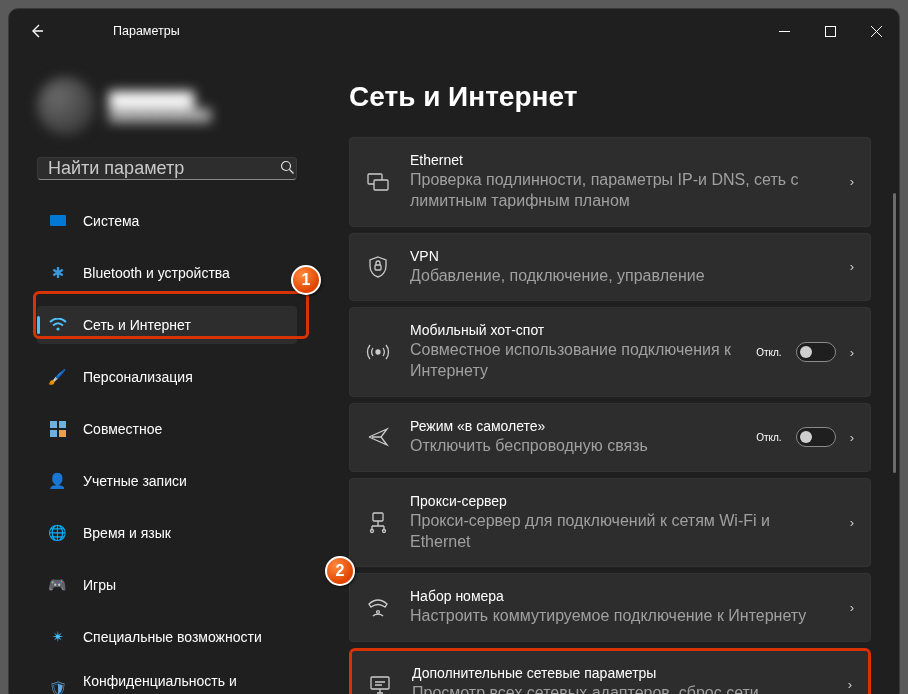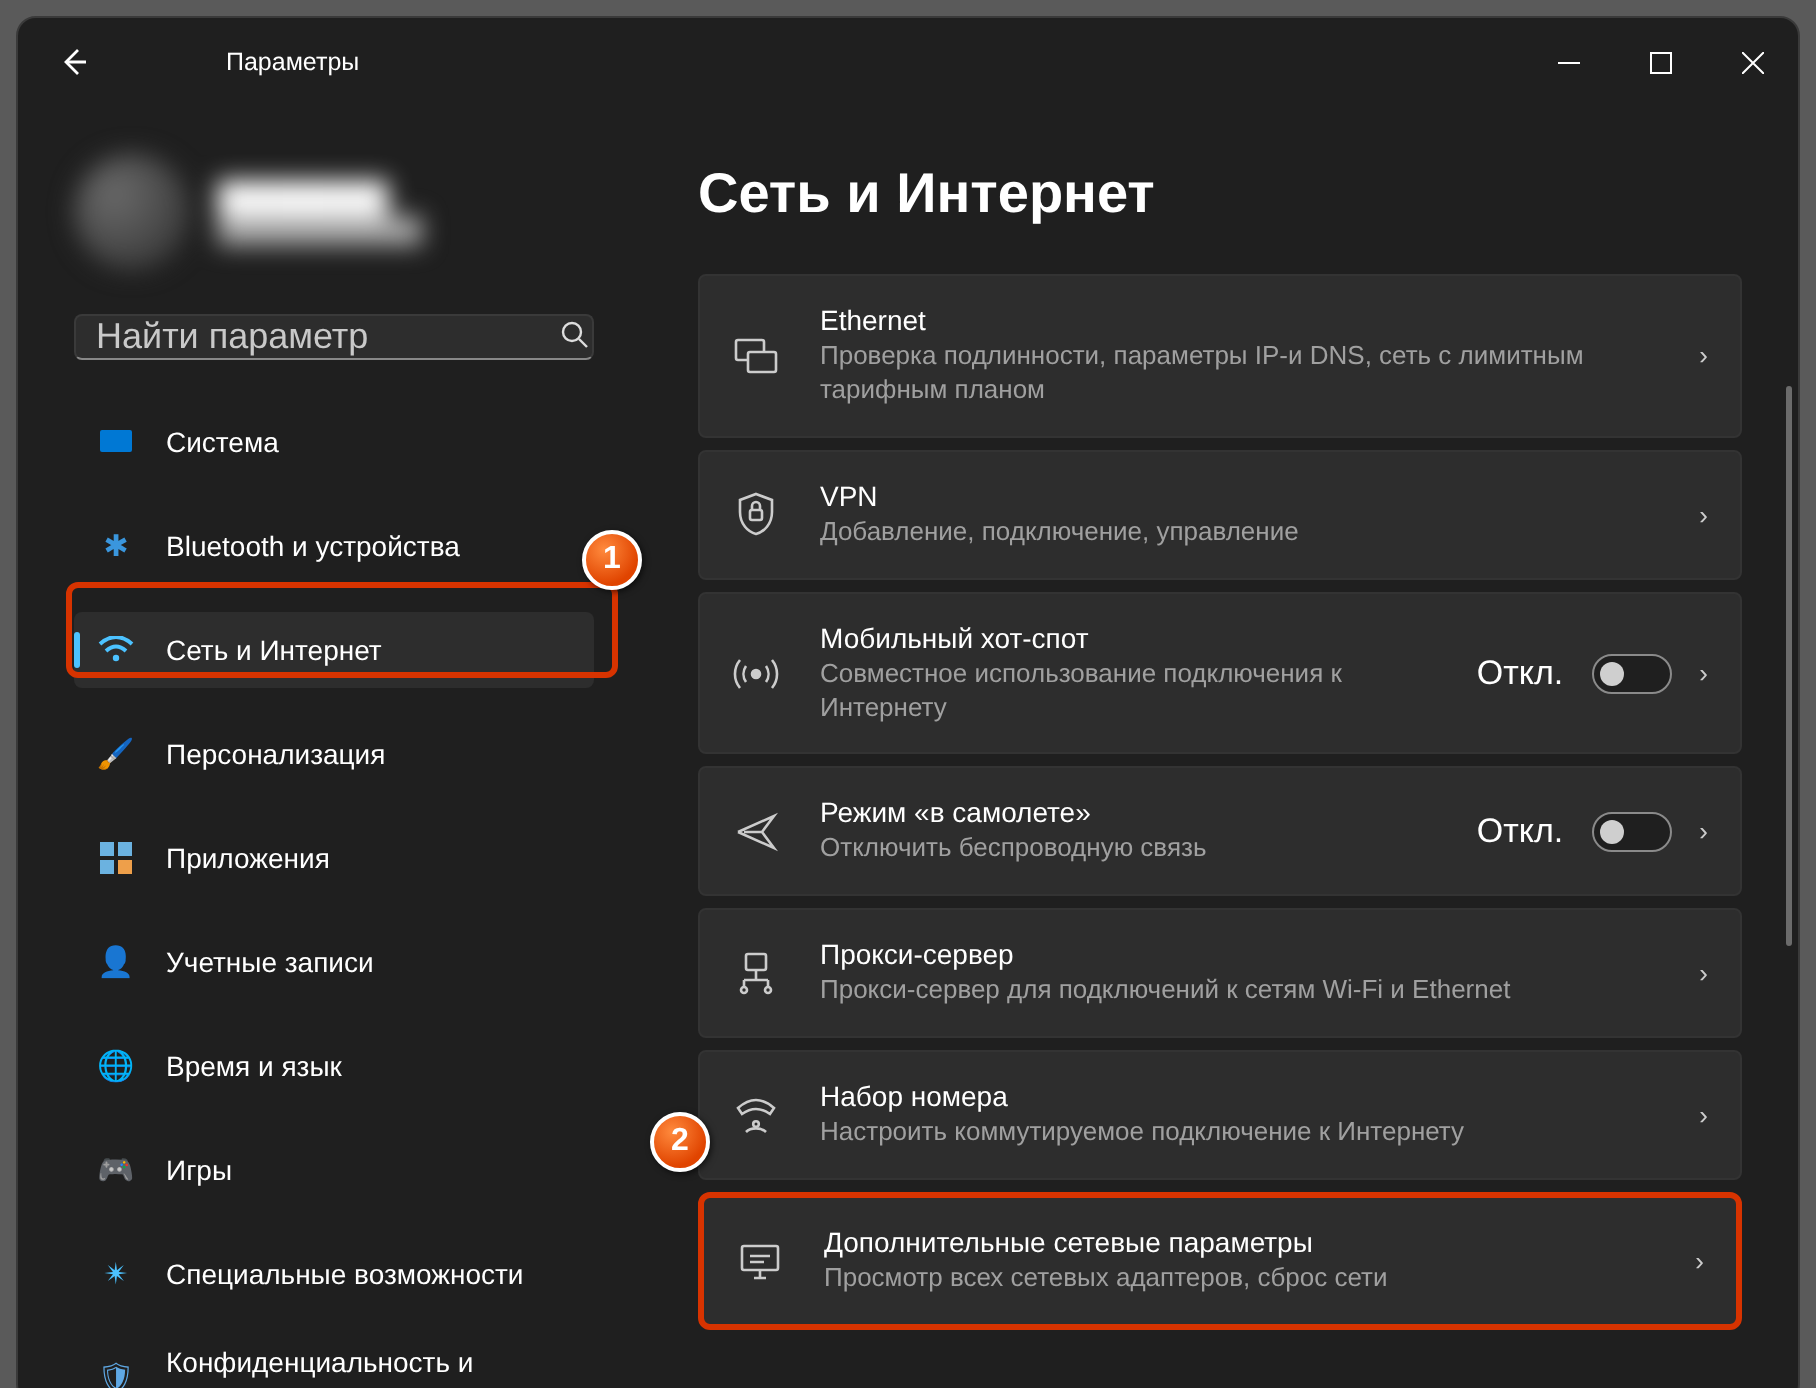--- a/index.html
+++ b/index.html
@@ -51,30 +51,30 @@
   .page-title { color:#fff; font-size:28px; font-weight:600; margin-bottom:24px; }
   .cards { display:flex; flex-direction:column; gap:6px; }
   .card {
     background:#2d2d2d; border:1px solid #333; border-radius:4px;
     display:flex; align-items:center; padding:14px 16px 14px 14px; gap:18px; min-height:62px;
     cursor:pointer; position:relative;justify-content:space-between;
   }
   .card-icon { width:28px; display:flex; align-items:center; justify-content:center; color:#ddd; flex-shrink:0;}
   .card-text { flex:1; display:flex; flex-direction:column; gap:2px; }
   .card-title { color:#fff; font-size:14px; }
-  .card-sub { color:#a0a0a0; font-size:13px; line-height:1.3; }
+  .card-sub { color:#a0a0a0; font-size:16px; line-height:1.3; }
   .card-trailing { display:flex; align-items:center; gap:14px; color:#fff; }
   .toggle {
     width:40px; height:20px; border-radius:10px; border:1px solid #8a8a8a; background:#1f1f1f;
     position:relative; flex-shrink:0;
   }
   .toggle::after{
     content:""; position:absolute; left:3px; top:3px; width:12px; height:12px; border-radius:50%; background:#cfcfcf;
   }
-  .toggle-label{ font-size:17px; color:#fff; }
+  .toggle-label{ font-size:10px; color:#fff; }
   .chev { color:#ccc; font-size:13px; }
   .highlight-1 {
     position:absolute; border:3px solid #d73300; border-radius:6px;
     left:24px; top:282px; width:276px; height:48px; pointer-events:none; z-index:5;
   }
   .highlight-2 {
     border:3px solid #d73300; border-radius:6px;
   }
   .call-badge{
     position:absolute; width:30px; height:30px; border-radius:50%;
@@ -165,21 +165,21 @@
         </div>
         <div class="nav-item">
           <span class="nav-icon">
               <svg width="16" height="16">
                 <rect x="0" y="0" width="7" height="7" fill="#6bb2e0"></rect>
                 <rect x="9" y="0" width="7" height="7" fill="#6bb2e0"></rect>
                 <rect x="0" y="9" width="7" height="7" fill="#6bb2e0"></rect>
                 <rect x="9" y="9" width="7" height="7" fill="#ee9f4a"></rect>
               </svg>
             </span>
-          <span>Приложения</span>
+          <span>Совместное</span>
         </div>
         <div class="nav-item">
           <span class="nav-icon" style="color:#3fb87f">👤</span>
           <span>Учетные записи</span>
         </div>
         <div class="nav-item">
           <span class="nav-icon" style="color:#57a0e0">🌐</span>
           <span>Время и язык</span>
         </div>
         <div class="nav-item">

